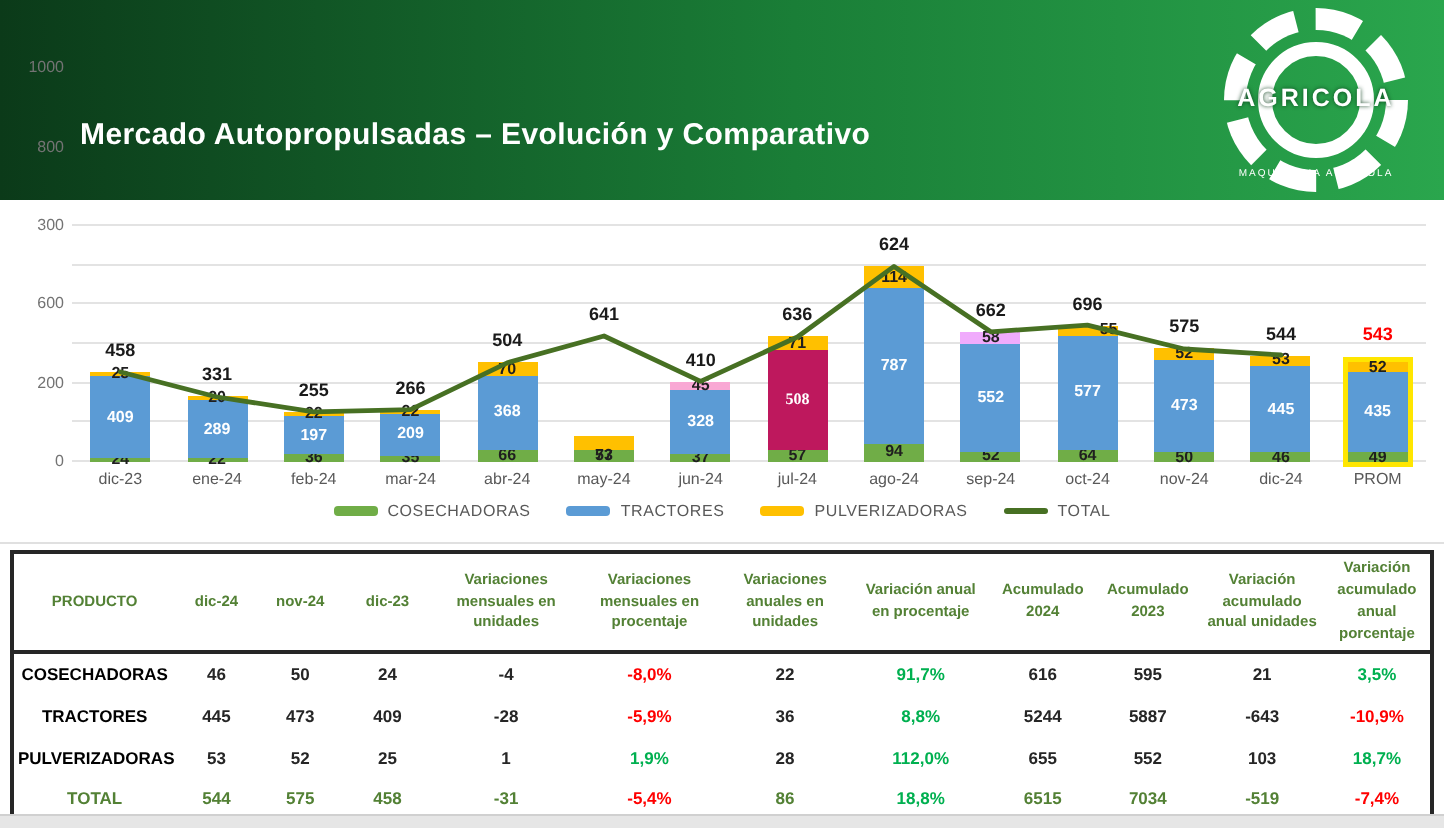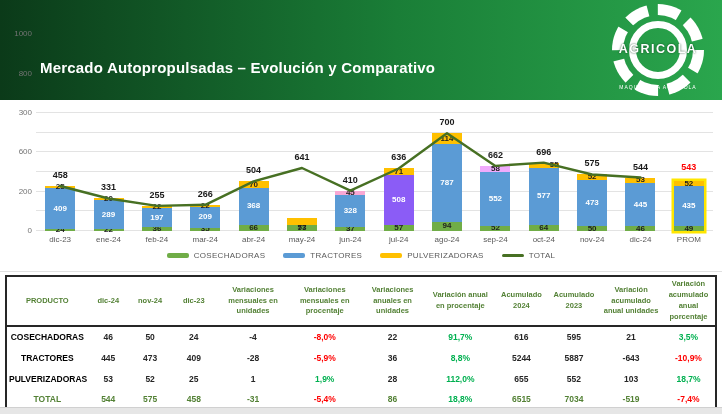--- a/index.html
+++ b/index.html
@@ -182,42 +182,42 @@
               <span style="color: rgb(31, 31, 31);">45</span>
             </div>
           </div>
           <div class="total-label" style="bottom: 46.3167px;">410</div>
         </div>
         <div class="col">
           <div class="stack">
             <div class="seg" style="height: 5.605px; background: rgb(112, 173, 71);">
               <span style="color: rgb(31, 31, 31);">57</span>
             </div>
-            <div class="seg" style="height: 49.9533px; background: #8b5cf6;">
+            <div class="seg" style="height: 49.9533px; background: #be185d; font-family: Liberation Serif, serif;">
               <span style="color: rgb(255, 255, 255);">508</span>
             </div>
             <div class="seg" style="height: 6.98167px; background: rgb(255, 192, 0);">
               <span style="color: rgb(31, 31, 31);">71</span>
             </div>
           </div>
           <div class="total-label" style="bottom: 68.54px;">636</div>
         </div>
         <div class="col">
           <div class="stack">
             <div class="seg" style="height: 9.24333px; background: rgb(112, 173, 71);">
               <span style="color: rgb(31, 31, 31);">94</span>
             </div>
             <div class="seg" style="height: 77.3883px; background: rgb(91, 155, 213);">
               <span style="color: rgb(255, 255, 255);">787</span>
             </div>
             <div class="seg" style="height: 11.21px; background: rgb(255, 192, 0);">
               <span style="color: rgb(31, 31, 31);">114</span>
             </div>
           </div>
-          <div class="total-label" style="bottom: 103.842px;">700</div>
+          <div class="total-label" style="bottom: 103.842px;">624</div>
         </div>
         <div class="col">
           <div class="stack">
             <div class="seg" style="height: 5.11333px; background: rgb(112, 173, 71);">
               <span style="color: rgb(31, 31, 31);">52</span>
             </div>
             <div class="seg" style="height: 54.28px; background: rgb(91, 155, 213);">
               <span style="color: rgb(255, 255, 255);">552</span>
             </div>
             <div class="seg" style="height: 5.70333px; background: #f0abfc;">

